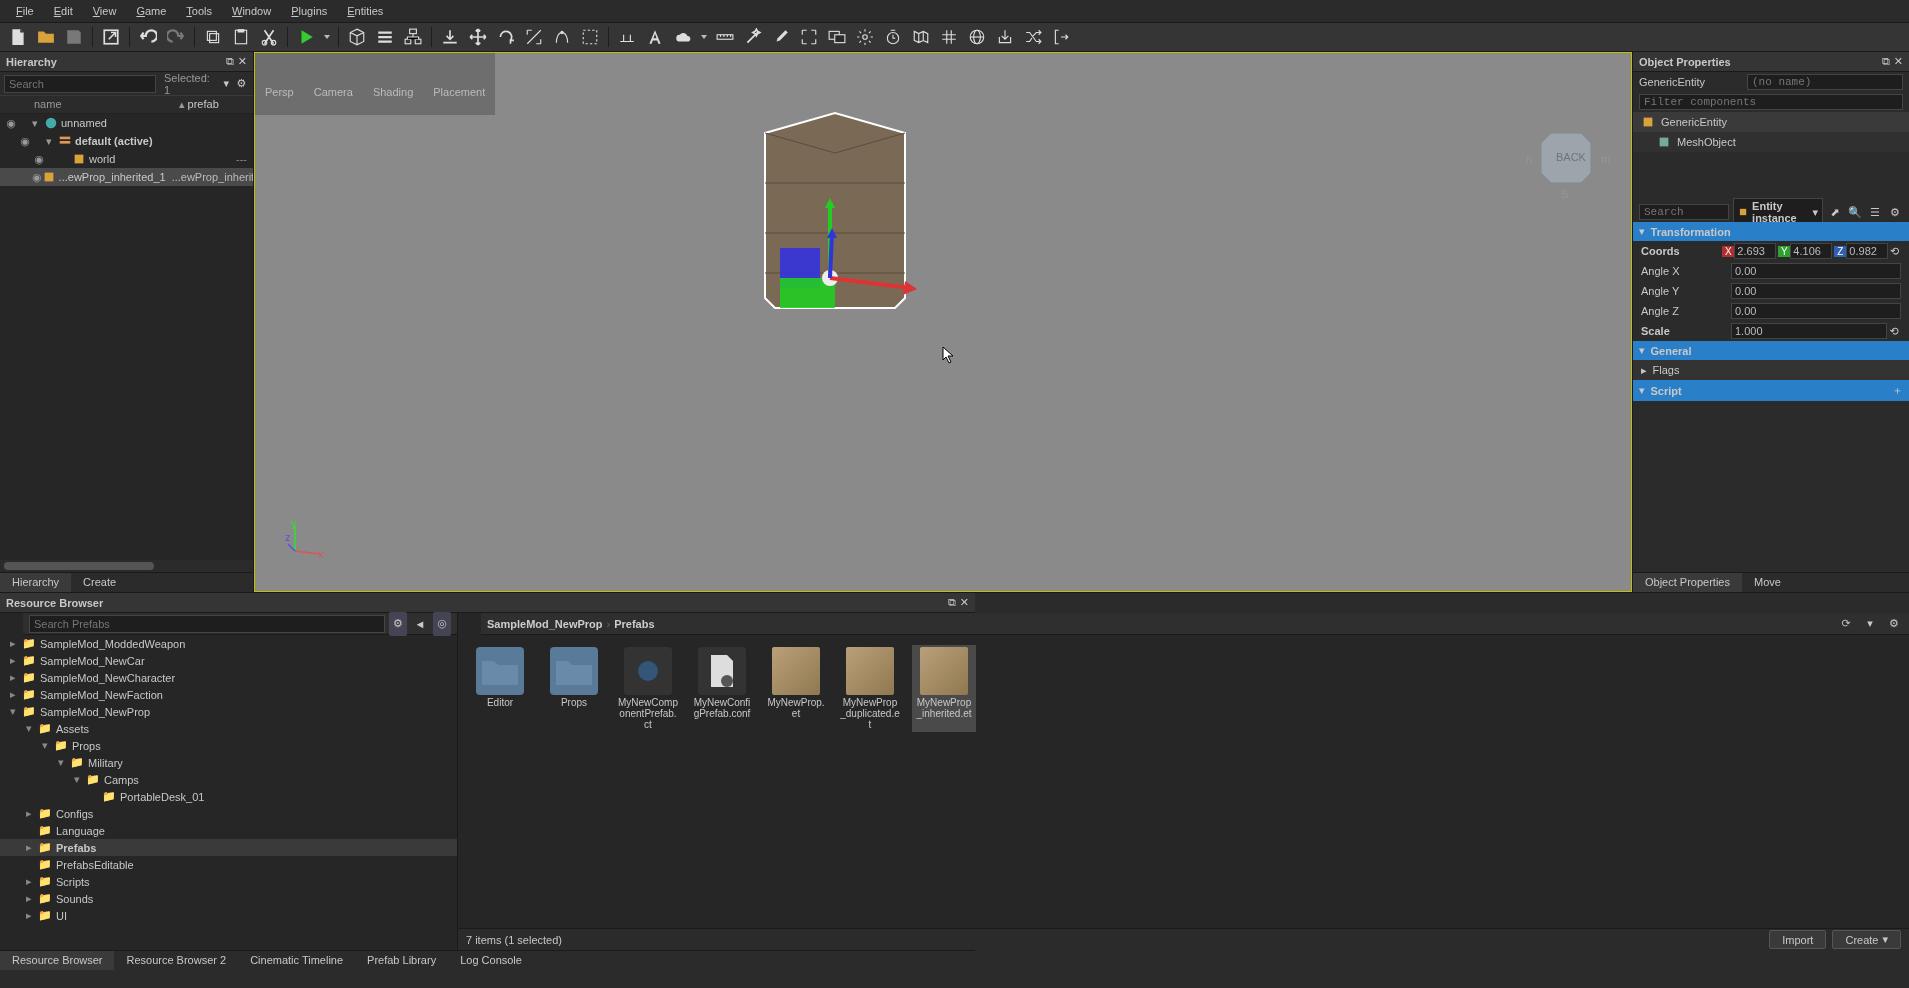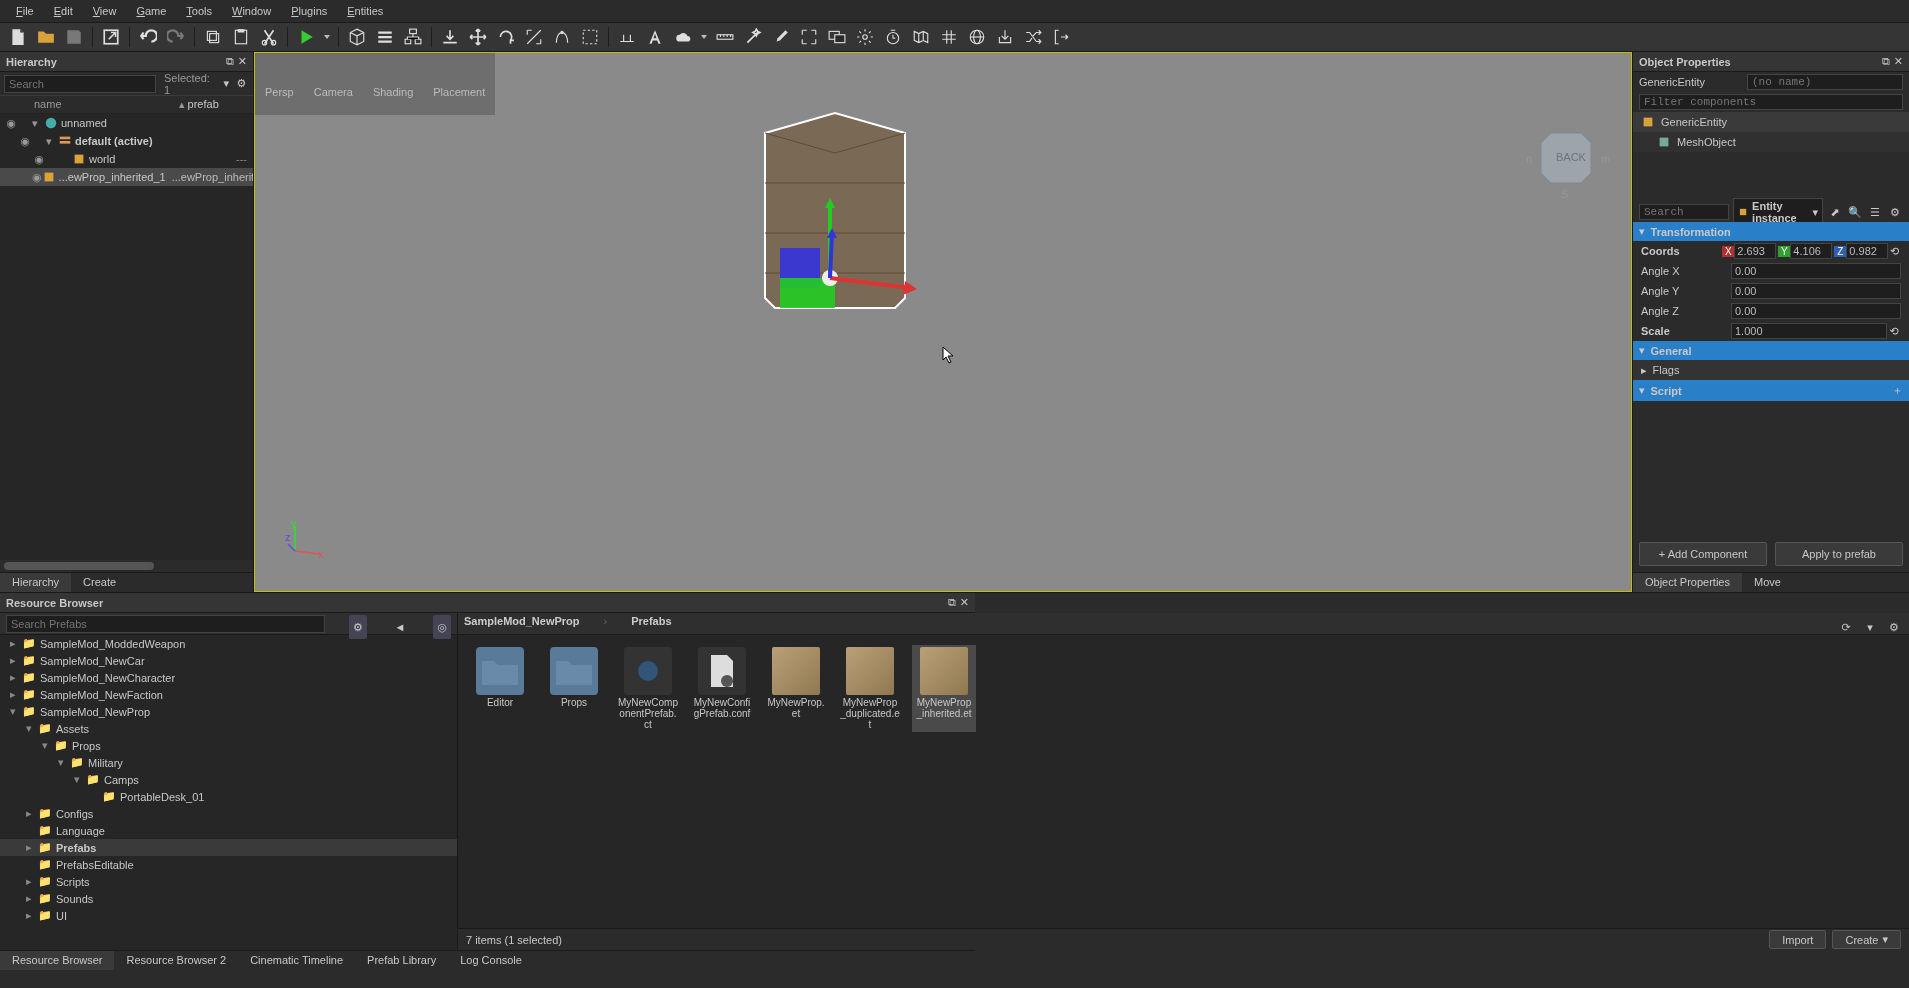--- a/index.html
+++ b/index.html
@@ -61,21 +61,21 @@
 .rb-grid{flex:1;display:flex;gap:10px;padding:10px;align-content:flex-start;flex-wrap:wrap;}
 .rb-item{width:64px;display:flex;flex-direction:column;align-items:center;cursor:pointer;padding:2px;}
 .rb-item.sel{background:#4a4a4a;align-items:center;}
 .rb-item .thumb{width:48px;height:48px;background:#5a7a9a;border-radius:4px;display:flex;align-items:center;justify-content:center;}
 .rb-item .name{font-size:10px;text-align:center;margin-top:2px;word-break:break-word;line-height:11px;}
 .footer-tabs{height:20px;background:#2b2b2b;display:flex;border-top:1px solid #1a1a1a;}
 .footer-tabs div{padding:3px 12px;cursor:pointer;}
 .footer-tabs div.active{background:#3a3a3a;}
 .scrollbar-h{height:12px;background:#2b2b2b;position:relative;}
 .scrollbar-h::before{content:"";position:absolute;left:4px;top:2px;width:150px;height:8px;background:#555;border-radius:4px;}
-.breadcrumb{display:flex;padding:2px 6px;gap:24px;height:22px;background:#2f2f2f;border-bottom:1px solid #1a1a1a;}
+.breadcrumb{display:flex;align-items:center;padding:2px 6px;gap:4px;height:22px;background:#2f2f2f;border-bottom:1px solid #1a1a1a;margin-left:23px;}
 .breadcrumb .crumb{color:#ccc;cursor:pointer;}
 .breadcrumb .crumb.bold{font-weight:bold;}
 .rb-status{height:22px;background:#2b2b2b;display:flex;align-items:center;justify-content:space-between;padding:0 8px;border-top:1px solid #1a1a1a;}
 .rb-status .rbtn{background:#3a3a3a;border:1px solid #555;padding:2px 12px;border-radius:2px;cursor:pointer;margin-left:6px;display:flex;align-items:center;gap:4px;}
 .bold{font-weight:bold;}
 .ic{width:14px;height:14px;}
 .box-thumb{width:48px;height:48px;background:linear-gradient(135deg,#baa07a,#8f7850);border-radius:2px;}
 </style>
 </head>
 <body>
@@ -517,24 +517,20 @@
         <span>Flags</span>
       </div>
 
     <div class="section-hdr">
         <span>▾</span>
         <span class="bold">Script</span>
         <span style="margin-left:auto;cursor:pointer">＋</span>
       </div>
 
     <div style="flex:1"></div>
-    <div style="display:flex;gap:8px;padding:6px">
-      <div class="btn">+ Add Component</div>
-      <div class="btn">Apply to prefab</div>
-    </div>
     <div class="footer-tabs">
       <div class="active">Object Properties</div>
       <div>Move</div>
     </div>
   </div>
 </div>
 
 <div class="resource">
   <div class="panel-header" style="width:975px">
     <span class="bold">Resource Browser</span>

